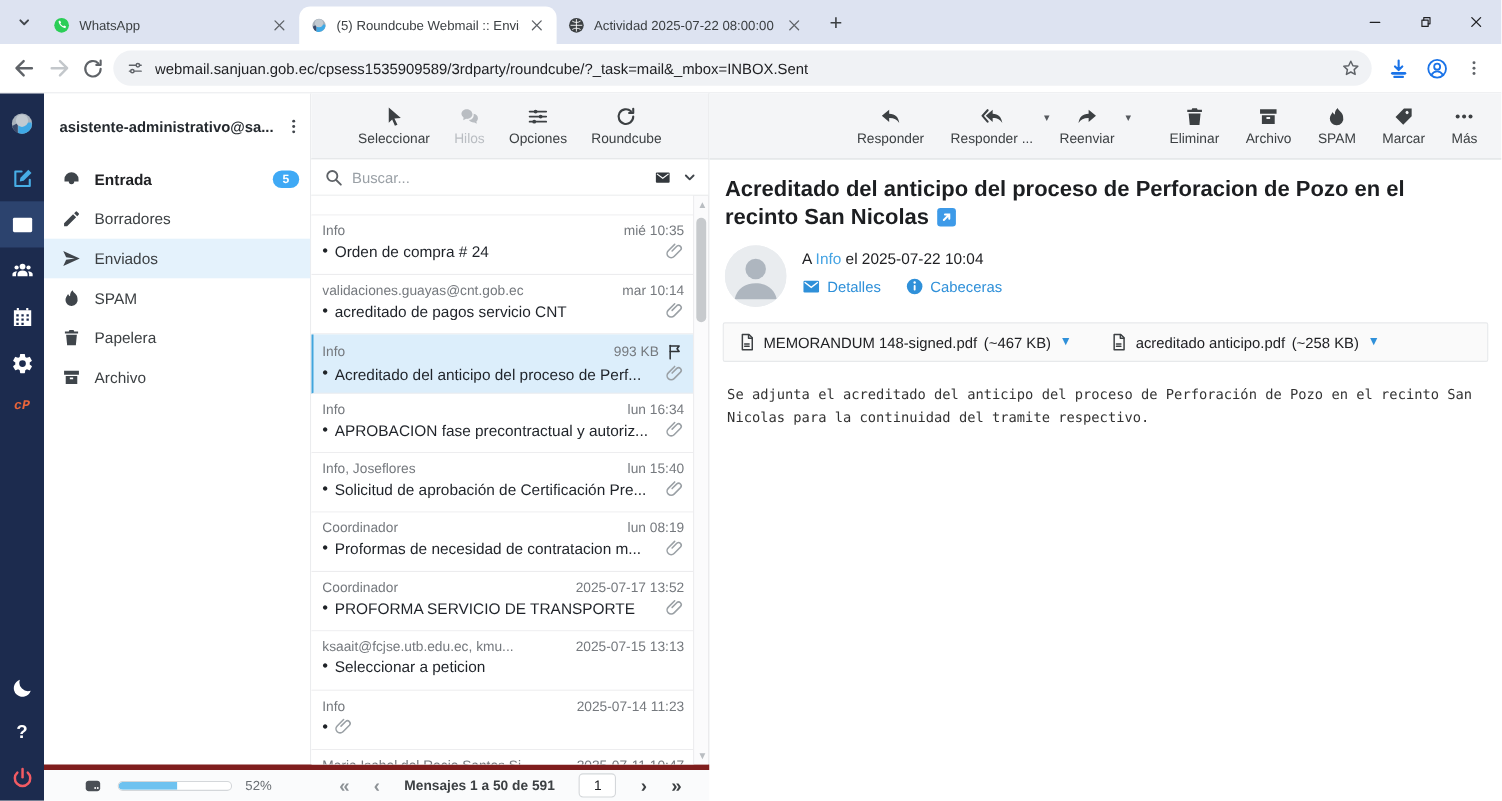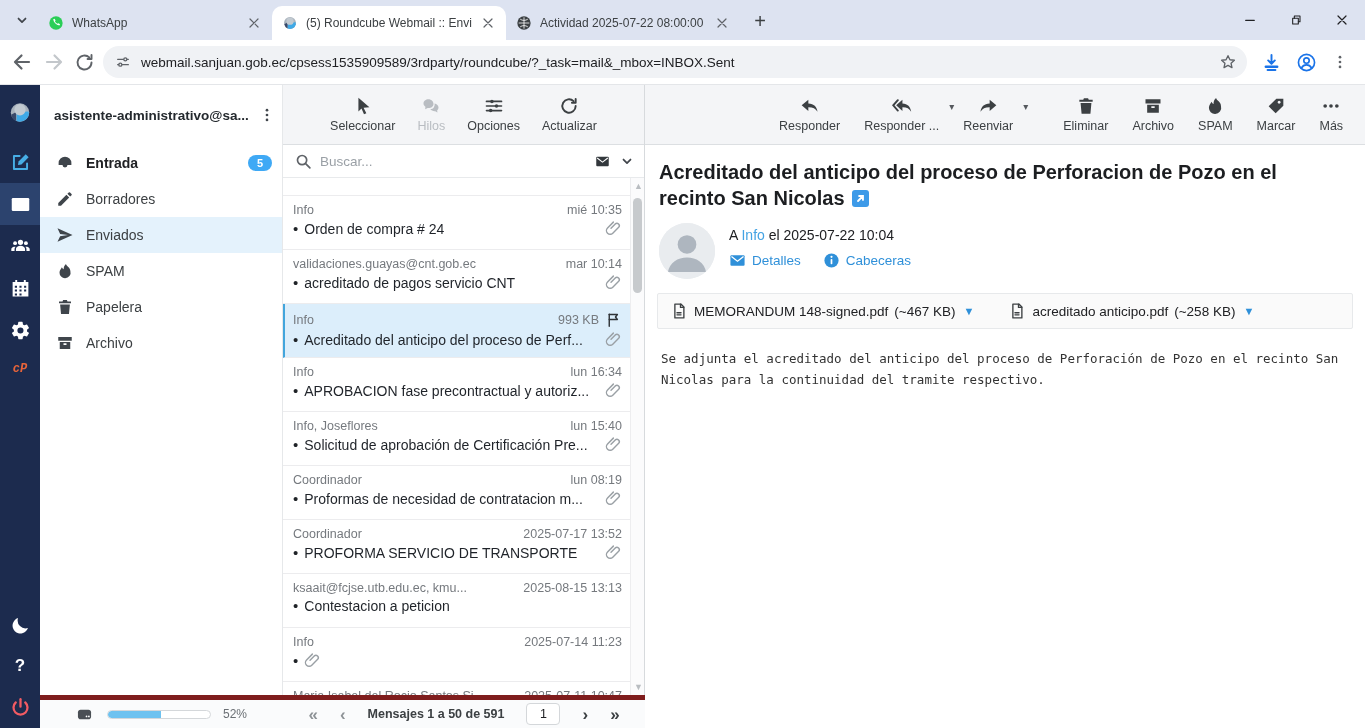--- a/index.html
+++ b/index.html
@@ -445,21 +445,21 @@
               </span>
               <span>Opciones</span>
             </div>
             <div class="tbtn">
               <span class="icon ">
                 <svg viewBox="0 0 24 24" stroke="currentColor" fill="none" stroke-linecap="round" stroke-linejoin="round" stroke-width="2.3">
                   <path d="M20 12a8 8 0 1 1-2.5-5.8"></path>
                   <path d="M20 3.5V8h-4.5"></path>
                 </svg>
               </span>
-              <span>Actualizar</span>
+              <span>Roundcube</span>
             </div>
           </div>
         <div class="search-row">
           <span class="icon mag">
               <svg viewBox="0 0 24 24" stroke="currentColor" fill="none" stroke-linecap="round" stroke-linejoin="round" stroke-width="2.4">
                 <circle cx="10" cy="10" r="6.5"></circle>
                 <path d="M15 15l6 6"></path>
               </svg>
             </span>
           <input class="search-input" placeholder="Buscar..." style="">
@@ -590,25 +590,25 @@
                   <span class="icon clip">
                     <svg viewBox="0 0 24 24" stroke="currentColor" fill="none" stroke-linecap="round" stroke-linejoin="round" stroke-width="2">
                       <path d="M8.5 11.5l6-6a3.4 3.4 0 0 1 4.8 4.8L11 18.6a5.2 5.2 0 0 1-7.4-7.4L11.8 3"></path>
                     </svg>
                   </span>
                 </div>
               </div>
               <div class="msg">
                 <div class="msg-l1">
                   <span class="msg-sender">ksaait@fcjse.utb.edu.ec, kmu...</span>
-                  <span class="msg-date">2025-08-15 13:13</span>
+                  <span class="msg-date">2025-07-15 13:13</span>
                 </div>
                 <div class="msg-l2">
                   <span class="msg-bullet">•</span>
-                  <span class="msg-subject">Contestacion a peticion</span>
+                  <span class="msg-subject">Seleccionar a peticion</span>
                 </div>
               </div>
               <div class="msg">
                 <div class="msg-l1">
                   <span class="msg-sender">Info</span>
                   <span class="msg-date">2025-07-14 11:23</span>
                 </div>
                 <div class="msg-l2">
                   <span class="msg-bullet">•</span>
                   <span class="icon clip">

